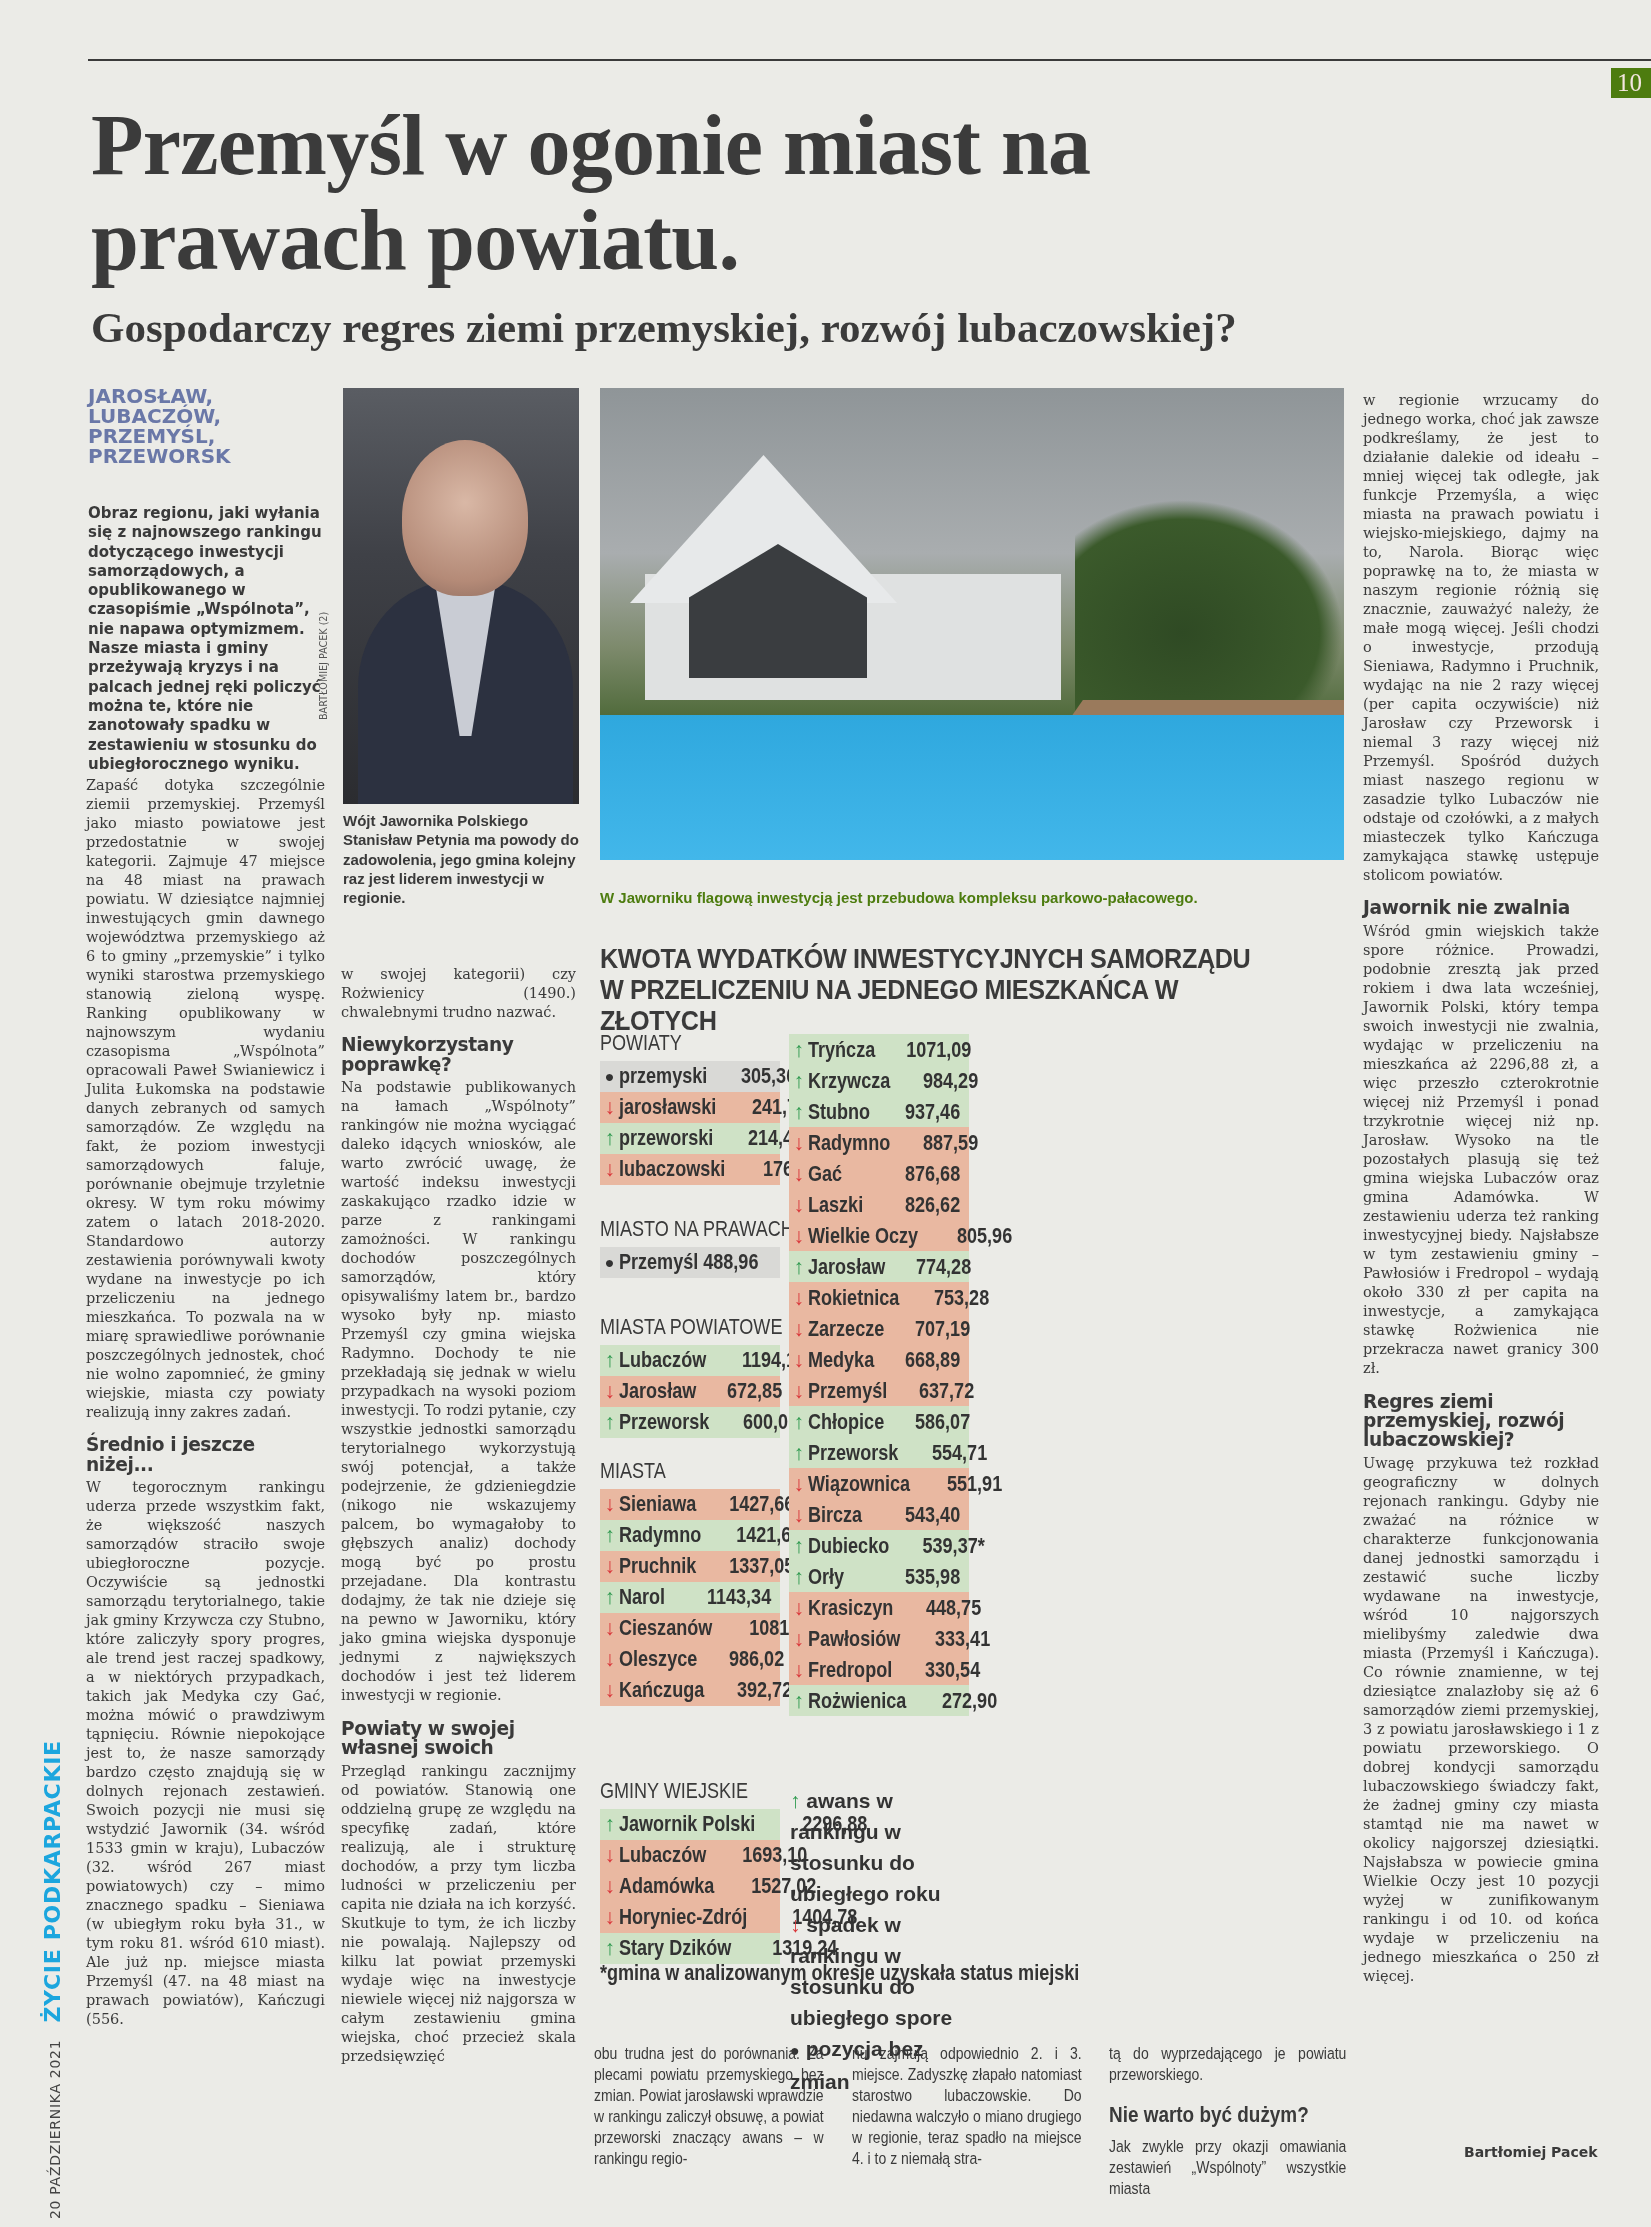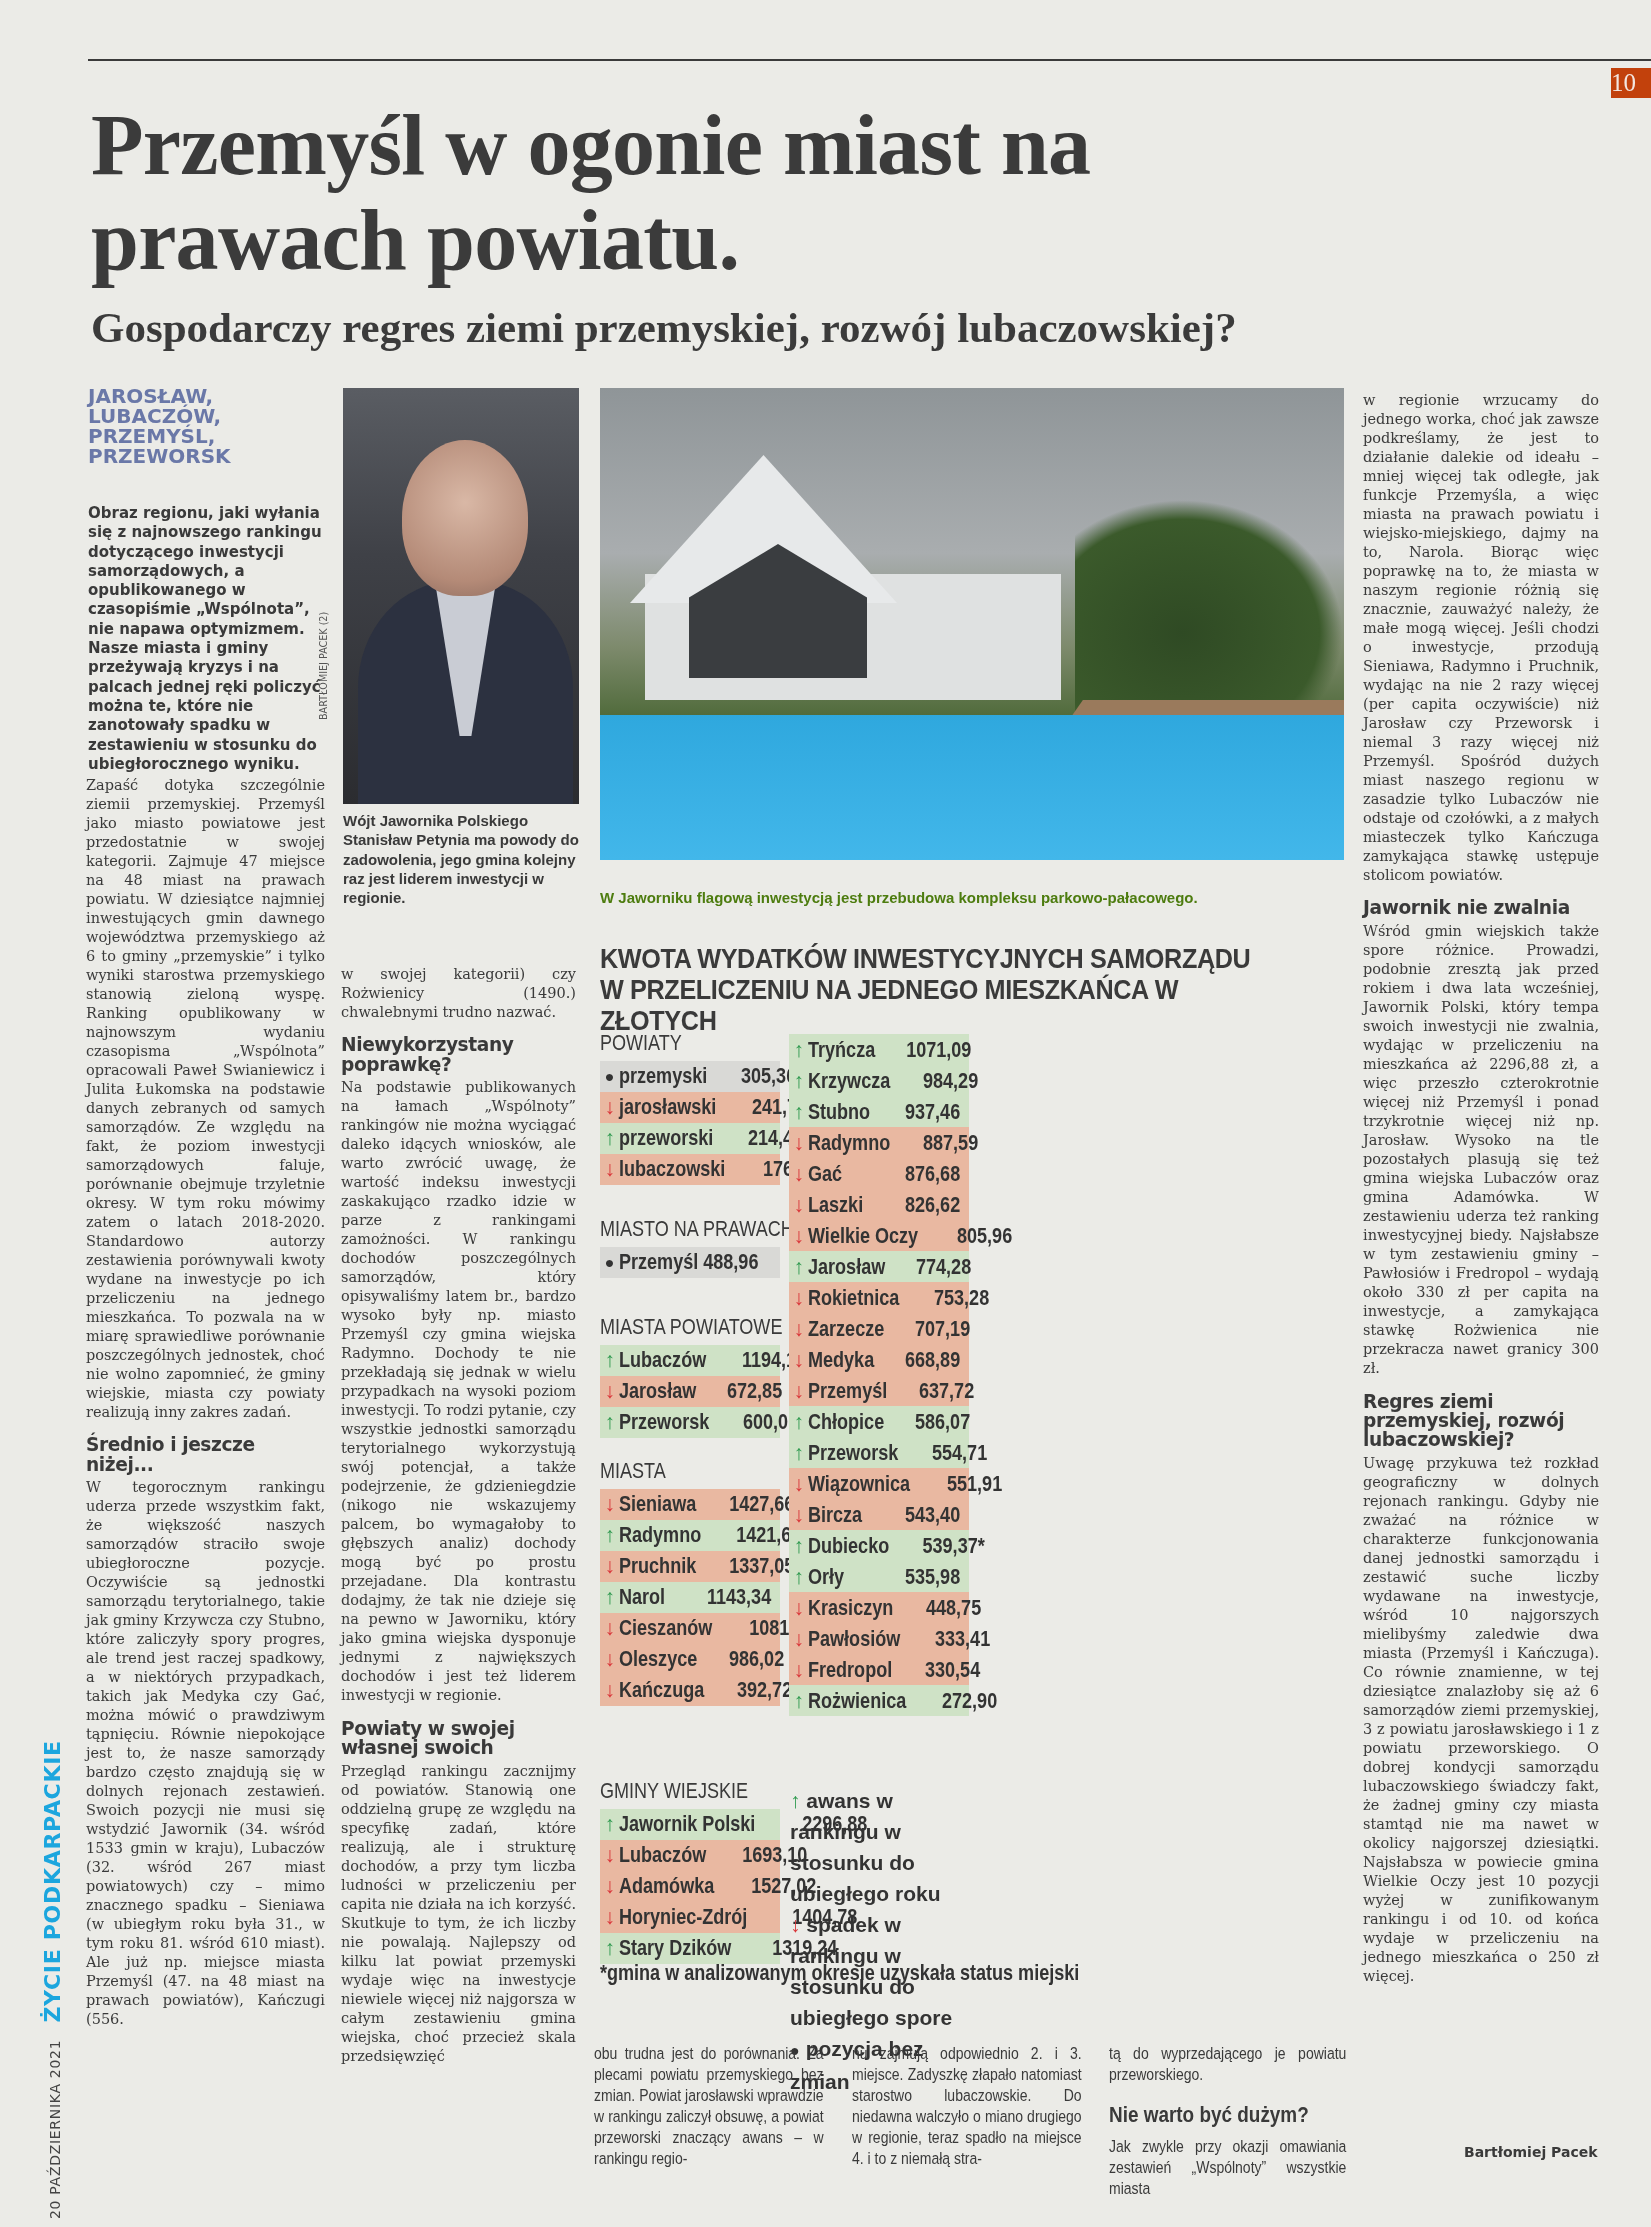--- a/index.html
+++ b/index.html
@@ -7,22 +7,22 @@
   body {
     background: #ebebe7;
     font-family: "DejaVu Serif", serif;
     color: #3a3a3a;
     position: relative;
     overflow: hidden;
   }
   .top-rule { position: absolute; left: 88px; top: 59px; width: 1564px; height: 1.5px; background: #3a3a3a; }
   .page-num {
     position: absolute; left: 1611px; top: 68px; width: 41px; height: 30px;
-    background: #c2410c; color: #f3e6e0; font-family: "Liberation Serif", serif;
-    font-size: 25px; line-height: 30px; 
+    background: #4d7c0f; color: #f3e6e0; font-family: "Liberation Serif", serif;
+    font-size: 25px; line-height: 30px; padding-left: 6px;
   }
   .headline {
     position: absolute; left: 91px; top: 98px; width: 1217px;
     font-family: "Liberation Serif", serif; font-weight: bold;
     font-size: 86px; line-height: 95px; color: #3b3b3b; letter-spacing: -0.7px;
   }
   .subhead {
     position: absolute; left: 91px; top: 303px; width: 1336px;
     font-family: "Liberation Serif", serif; font-size: 43px; line-height: 49px; color: #3b3b3b;
   }

